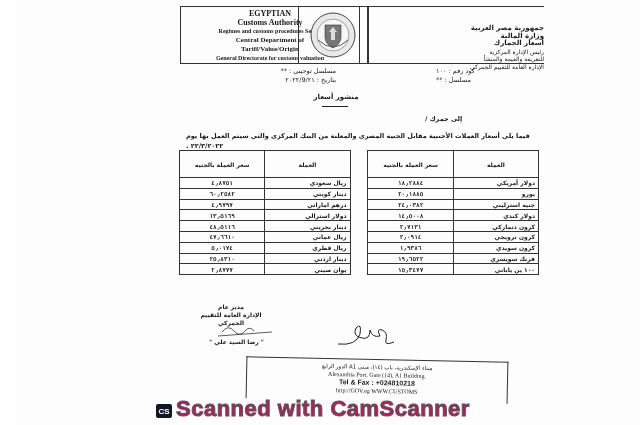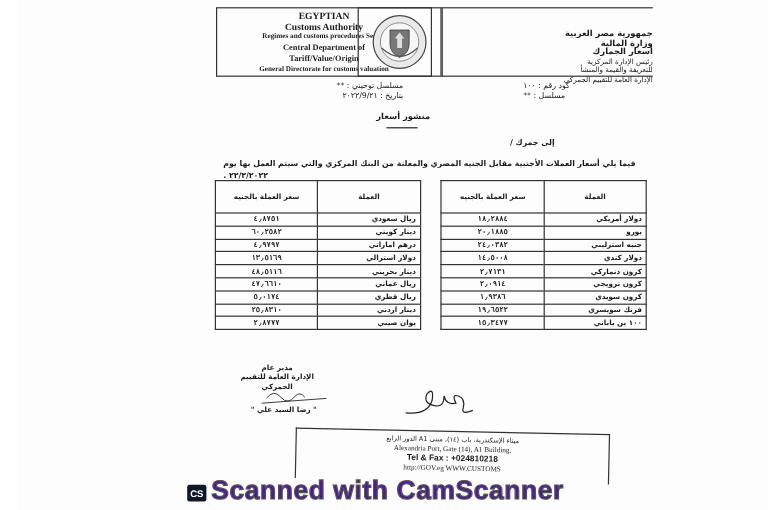--- a/index.html
+++ b/index.html
@@ -24,21 +24,21 @@
   table.rates td { height:9.8px; border:1px solid #333; padding:0 3px; font-weight:bold; }
   table.rates td.cur { text-align:right; }
   table.rates td.val { text-align:center; font-family:"DejaVu Sans Mono", monospace; font-size:6px; }
   table.rates td.empty { border-top:none; border-bottom:none; }
   .closing { position:absolute; left:200px; top:296px; width:320px; text-align:right; font-size:6.5px; font-weight:bold; }
   .sig-block { position:absolute; left:175px; top:303px; width:80px; text-align:center; font-size:6px; line-height:8px; font-weight:bold; }
   .sig-name { position:absolute; left:178px; top:338px; width:70px; text-align:right; font-size:6px; font-weight:bold; }
   .footer-box { position:absolute; left:230px; top:359px; width:262px; height:42px; border:1px solid #333; border-bottom:none; transform:rotate(1.2deg); text-align:center; font-size:6px; line-height:8px; font-family:"Liberation Serif", serif; box-sizing:border-box; padding-top:3px; }
   .footer-box .tel { font-family:"Liberation Sans", sans-serif; font-weight:bold; font-size:7px; }
   .scan-badge { position:absolute; left:140px; top:404px; width:16px; height:14px; background:#0f172a; color:#fff; font-family:"Liberation Sans", sans-serif; font-size:8px; font-weight:bold; display:flex; align-items:center; justify-content:center; border-radius:2px; }
-  .scan-text { position:absolute; left:160px; top:396px; font-family:"Liberation Sans", sans-serif; font-size:22px; font-weight:bold; color:#4c1d95; -webkit-text-stroke:1px #555; letter-spacing:0.5px; }
+  .scan-text { position:absolute; left:160px; top:396px; font-family:"Liberation Sans", sans-serif; font-size:22px; font-weight:bold; color:#be185d; -webkit-text-stroke:1px #555; letter-spacing:0.5px; }
 </style>
 </head>
 <body>
 
 <div class="page">
 
   <div class="hdr-en">
     <div class="l1">EGYPTIAN</div>
     <div class="l2">Customs Authority</div>
     <div class="small">Regimes and customs procedures Sector</div>

